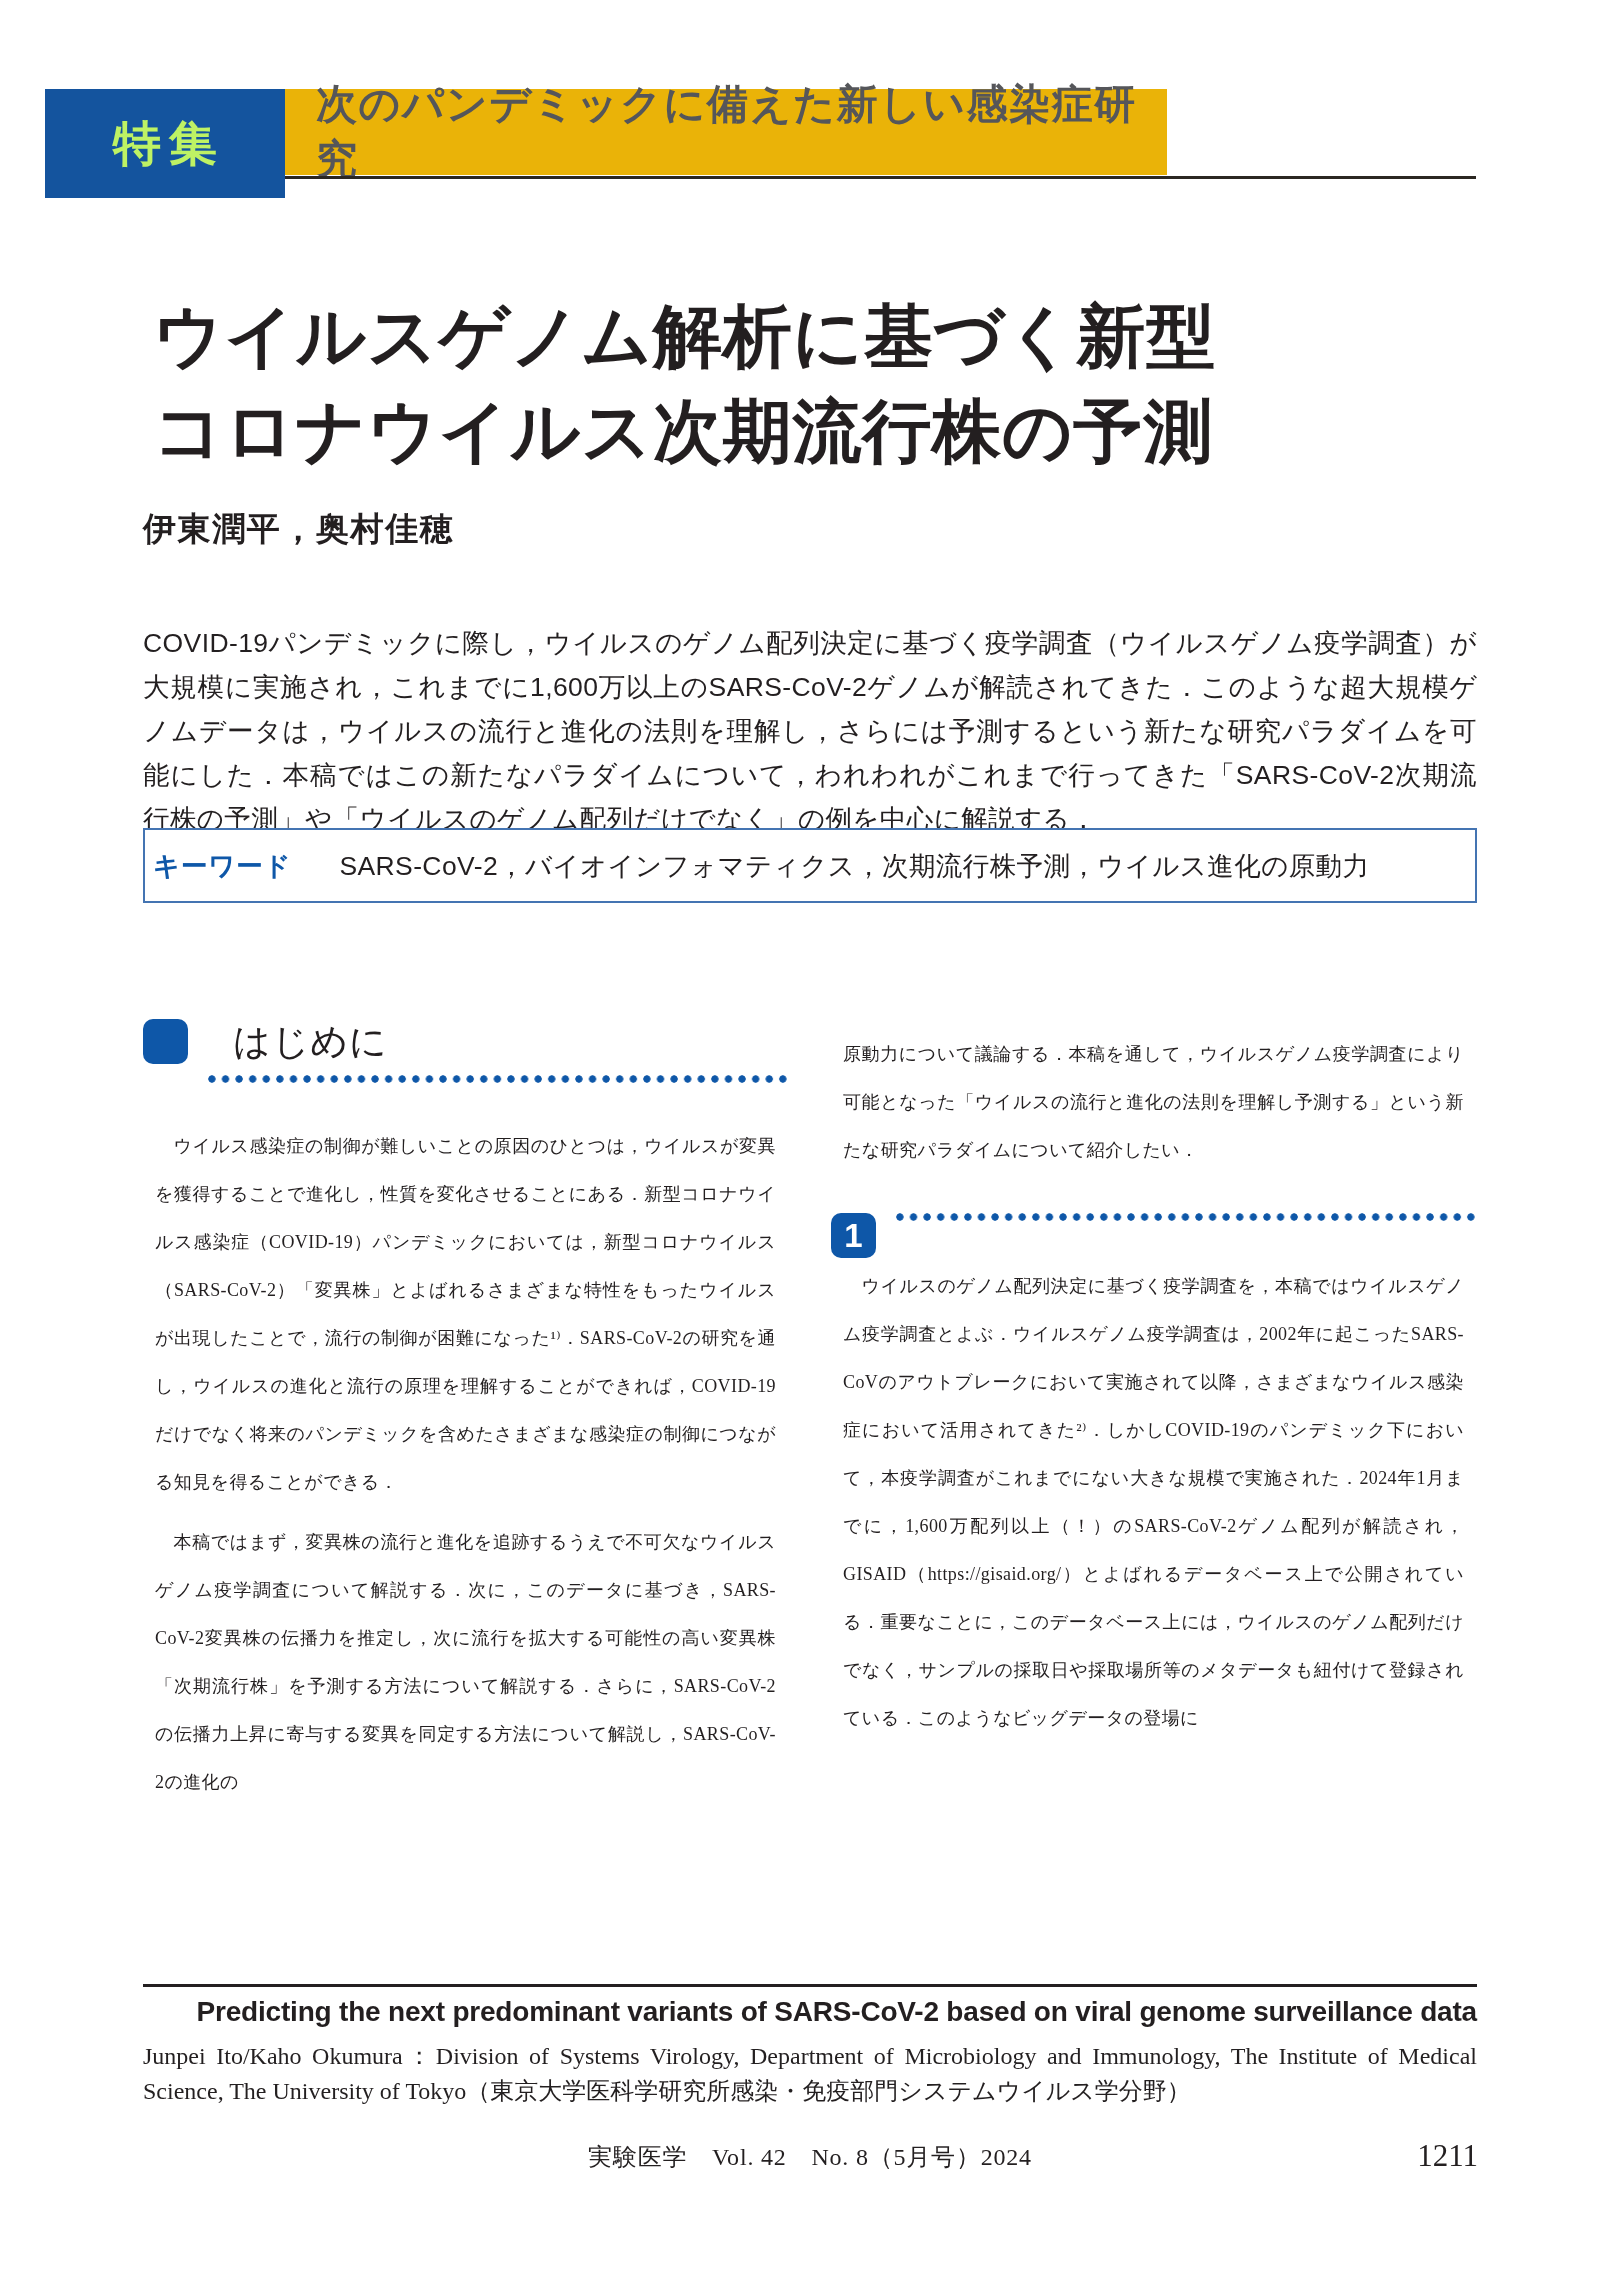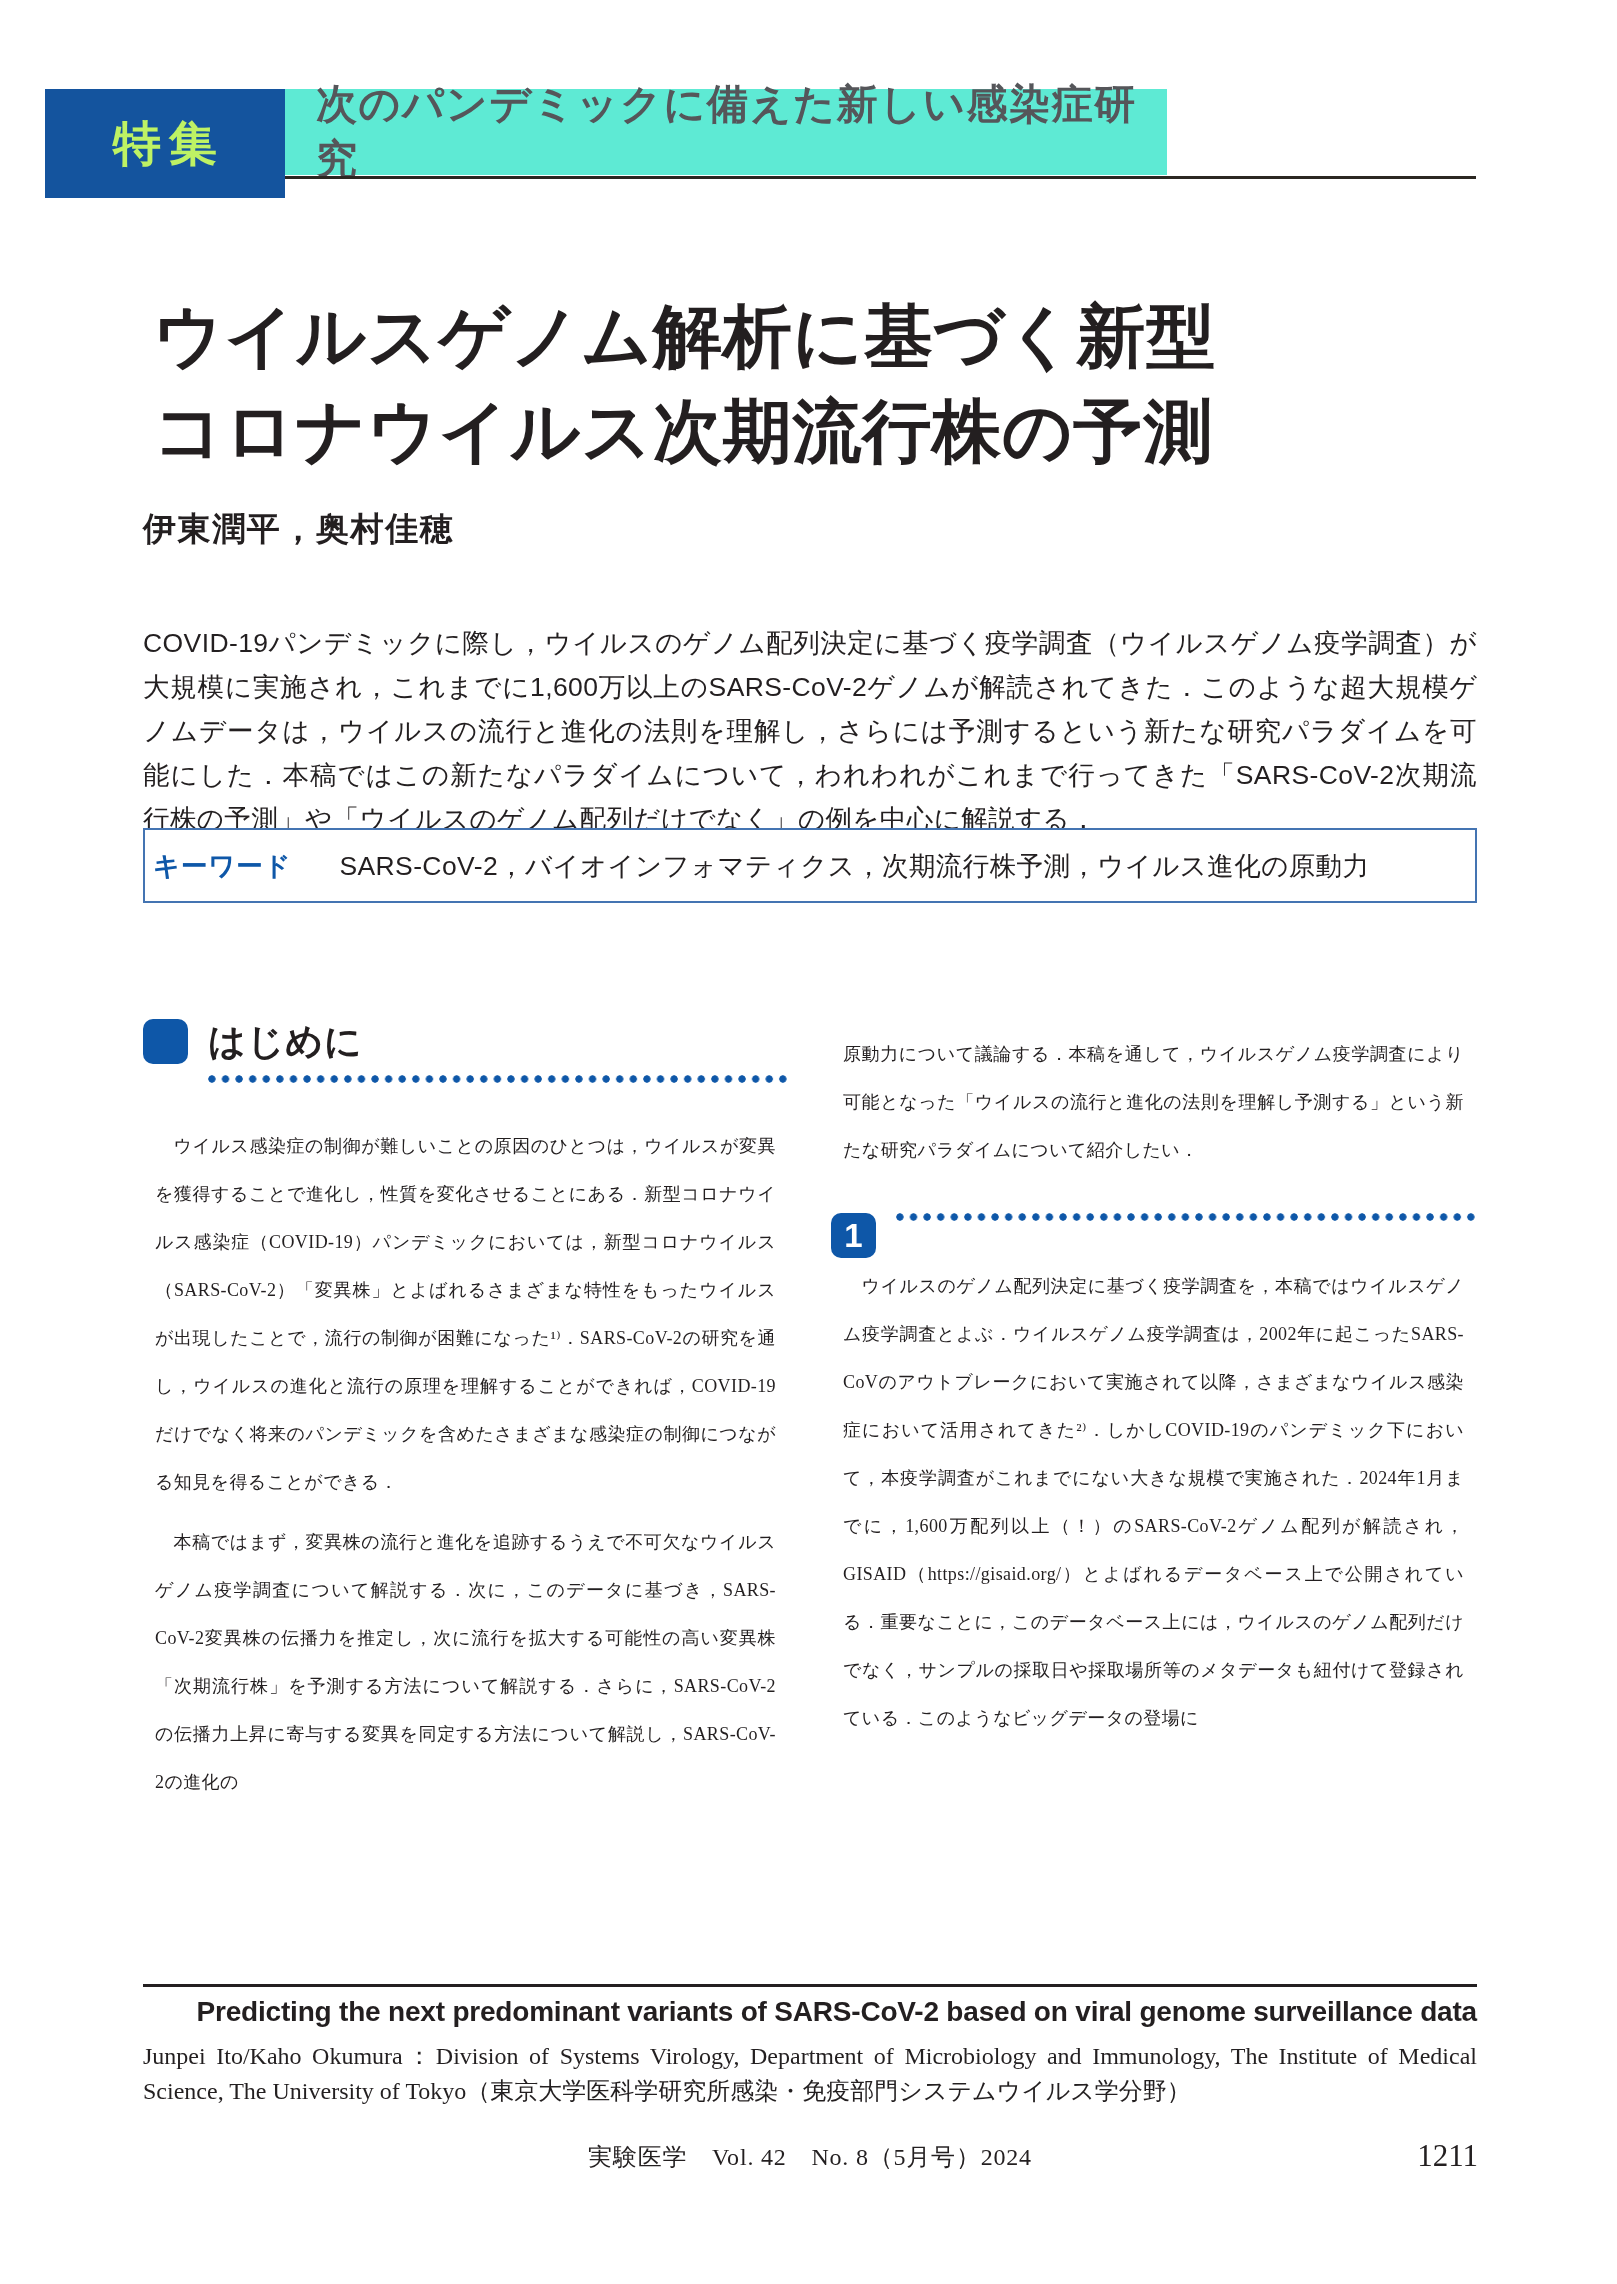--- a/index.html
+++ b/index.html
@@ -3,21 +3,21 @@
 <meta charset="utf-8">
 <style>
   html,body{margin:0;padding:0;background:#ffffff;}
   .page{position:relative;width:1618px;height:2284px;background:#ffffff;overflow:hidden;
         font-family:"Liberation Sans","DejaVu Sans",sans-serif;color:#231f20;}
 
   
   .feature-badge{position:absolute;left:45px;top:89px;width:240px;height:109px;background:#14549e;
         color:#bef264;display:flex;align-items:center;justify-content:center;
         font-size:48px;font-weight:700;letter-spacing:7.8px;text-indent:7.8px;}
-  .feature-band{position:absolute;left:285px;top:89px;width:882px;height:86px;background:#5eead4;
+  .feature-band{position:absolute;left:285px;top:89px;width:882px;height:86px;background:#eab308;
         display:flex;align-items:center;padding-left:31px;box-sizing:border-box;
         font-size:41px;font-weight:700;color:#55565a;letter-spacing:1.6px;}
   .header-rule{position:absolute;left:285px;top:176px;width:1191px;height:3.1px;background:#2b2722;}
 
   
   .article-title{position:absolute;left:141px;top:277px;font-size:69px;font-weight:900;
         line-height:95px;letter-spacing:0.8px;color:#231f20;}
   .authors{position:absolute;left:143px;top:507px;font-size:33px;font-weight:700;letter-spacing:1.6px;}
 
   
@@ -31,21 +31,21 @@
   .kw-text{font-size:26.5px;letter-spacing:0.4px;}
 
   
   .col{position:absolute;width:645px;}
   .col-left{left:143px;top:1019px;}
   .col-right{left:831px;top:1030px;}
 
   .sec-heading{position:relative;padding-left:65px;}
   .sec-square{position:absolute;left:0;top:0;width:45px;height:45px;border-radius:10px;background:#0e57a8;
         color:#ffffff;font-size:33px;font-weight:700;display:flex;align-items:center;justify-content:center;}
-  .sec-title{display:inline-block;font-size:37px;font-weight:700;line-height:45px;letter-spacing:0.8px;}
+  .sec-title{display:inline-block;font-size:37px;font-weight:400;line-height:45px;letter-spacing:0.8px;margin-left:25px;}
   .dots{height:7.8px;margin-top:11px;
         background-image:radial-gradient(circle at 3.9px 3.9px,#0e57a8 3.3px,transparent 3.9px);
         background-size:13.6px 7.8px;background-repeat:repeat-x;}
 
   .body-text{font-family:"Liberation Serif","DejaVu Serif",serif;font-size:18px;line-height:48px;
         text-align:justify;margin:12px;letter-spacing:0.4px;}
   .col-left .body-text{margin-top:39px;}
   .col-right .sec-heading{margin-top:39px;}
   .col-right .body-text.first{margin-top:0;}
   .col-right .body-text.after-heading{margin-top:41px;}

